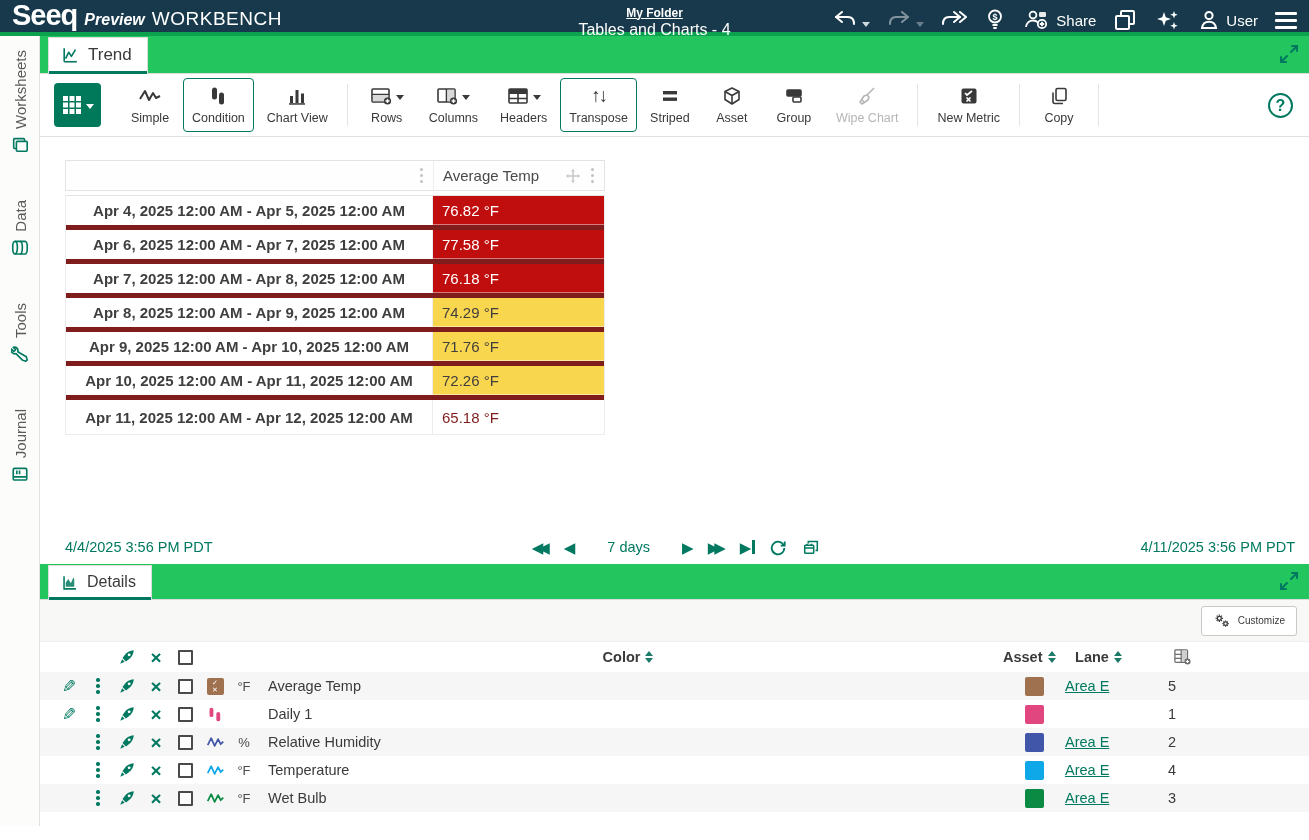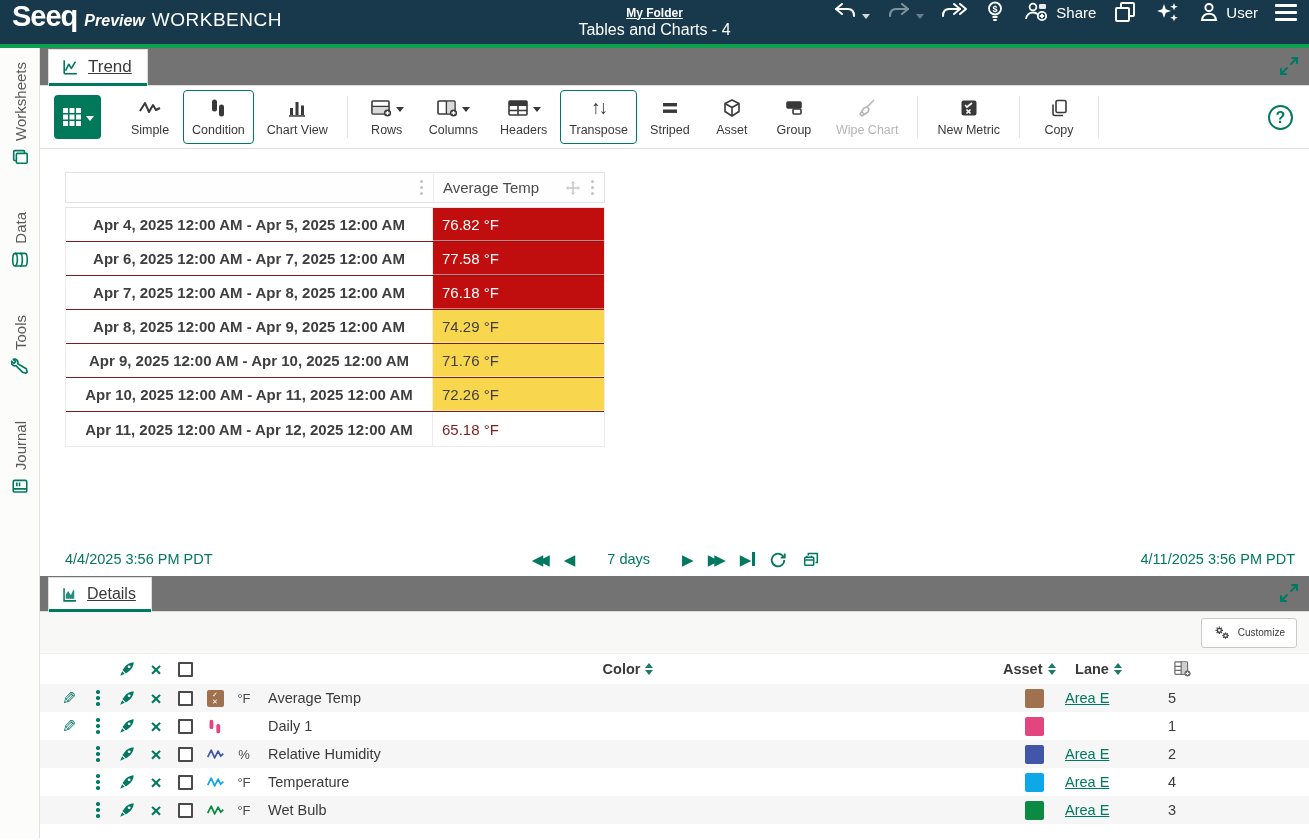--- a/index.html
+++ b/index.html
@@ -1,20 +1,20 @@
 <!DOCTYPE html>
 <html><head>
 <meta charset="utf-8">
 <style>
   * { margin:0; padding:0; box-sizing:border-box; }
   html,body { width:1309px; height:840px; }
   body { font-family:"Liberation Sans","DejaVu Sans",sans-serif; background:#fff; color:#3a3a3a; overflow:hidden; }
 
   
-  .topbar { height:44px; background:#17394b; display:flex; align-items:flex-start; color:#fff; padding:0 12px; }
+  .topbar { height:32px; background:#17394b; display:flex; align-items:flex-end; color:#fff; padding:0 12px; }
   .greenbar { height:4px; background:#0ba14f; }
   .brand { display:flex; align-items:baseline; gap:7px; cursor:pointer; white-space:nowrap; }
   .brand-seeq { font-size:29px; font-weight:800; letter-spacing:-1px; }
   .brand-preview { font-size:16px; font-style:italic; font-weight:600; }
   .brand-product { font-size:19px; font-weight:400; letter-spacing:.5px; }
   .topbar-center { position:absolute; left:0; right:0; top:0; height:44px; display:flex; flex-direction:column; align-items:center; justify-content:center; pointer-events:none; }
   .folder-link { color:#fff; font-size:12px; font-weight:700; text-decoration:underline; pointer-events:auto; cursor:pointer; }
   .ws-title { color:#fff; font-size:16px; margin-top:1px; }
   .topbar-actions { margin-left:auto; display:flex; align-items:center; gap:17px; z-index:2; }
   .tb-act { display:flex; align-items:center; gap:5px; cursor:pointer; }
@@ -26,21 +26,21 @@
   .hamburger i { width:22px; height:3px; background:#fff; border-radius:1px; }
 
   
   .body-row { display:flex; height:790px; }
   .sidebar { width:40px; background:#fcfcfb; border-right:1px solid #e2e2e0; display:flex; flex-direction:column; align-items:center; padding-top:14px; gap:46px; }
   .side-item { writing-mode:vertical-rl; transform:rotate(180deg); display:flex; align-items:center; gap:7px; cursor:pointer; color:#5a5a5a; font-size:15px; }
   .side-item svg { transform:rotate(90deg); display:block; }
   .main { flex:1; display:flex; flex-direction:column; background:#fff; min-width:0; }
 
   
-  .tabstrip { background:#737373; border-bottom:1px solid #dcdcda; display:flex; align-items:flex-end; position:relative;text-decoration:underline; }
+  .tabstrip { background:#22c55e; border-bottom:1px solid #dcdcda; display:flex; align-items:flex-end; position:relative; }
   .tabstrip.trend { height:38px; } .tabstrip.details { height:36px; }
   .tab { background:#fff; display:flex; align-items:center; gap:8px; padding:7px 15px 8px 12px; margin-left:8px; font-size:17px; color:#3a3a3a; position:relative; cursor:pointer; border:1px solid #dcdcda; border-bottom:none; }
   .tab .underline { position:absolute; left:0; right:0; bottom:-1px; height:3px; background:#007960; }
   .expand-btn { position:absolute; right:10px; top:8px; cursor:pointer; }
 
   
   .toolbar { background:#fff; border-bottom:1px solid #e0e0e0; height:63px; display:flex; align-items:center; padding:0 14px; gap:4px; position:relative; }
   .tb-main-btn { width:47px; height:44px; background:#00795b; border-radius:4px; display:flex; align-items:center; justify-content:center; gap:4px; cursor:pointer; margin-right:16px; }
   .tb-main-btn .caret-down { border-top-color:#fff; margin-top:2px; }
   .tbtn { display:flex; flex-direction:column; align-items:center; justify-content:center; gap:4px; min-width:58px; height:54px; padding:4px 8px; border:1px solid transparent; border-radius:4px; cursor:pointer; color:#39393a; }
@@ -53,21 +53,21 @@
   .help-btn { position:absolute; right:16px; top:19px; width:25px; height:25px; border:2px solid #007960; border-radius:50%; color:#007960; font-weight:700; font-size:16px; display:flex; align-items:center; justify-content:center; cursor:pointer; }
 
   
   .trend-content { height:404px; position:relative; background:#fff; }
   .cond-table { margin:23px 0 0 25px; width:540px; }
   .ct-header { display:flex; height:31px; border:1px solid #e3e3e3; background:#fefefe; align-items:center; }
   .ct-h1 { width:368px; height:100%; display:flex; align-items:center; justify-content:flex-end; padding-right:6px; border-right:1px solid #eee; }
   .ct-h2 { flex:1; height:100%; display:flex; align-items:center; padding:0 6px 0 9px; color:#4a4a4a; font-size:15px; gap:6px; }
   .ct-h2 .htitle { flex:1; }
   .ct-body { margin-top:4px; border:1px solid #ececec; border-top:1px solid #e3e3e3; }
-  .ct-row { display:flex; height:34px; border-bottom:1px solid #7f1d1d; }
+  .ct-row { display:flex; height:34px; border-bottom:5px solid #7f1d1d; }
   .ct-row:last-child { border-bottom:none; }
   .ct-date { width:367px; display:flex; align-items:center; justify-content:center; font-weight:700; font-size:15px; color:#403f3f; border-right:1px solid #ececec; }
   .ct-val { flex:1; display:flex; align-items:center; padding-left:9px; font-size:15px; box-shadow:inset 0 -1px 0 rgba(255,255,255,.45); }
   .kebab { display:inline-flex; flex-direction:column; gap:2.5px; padding:2px 4px; cursor:pointer; }
   .kebab i { width:3.5px; height:3.5px; border-radius:50%; background:#c2c2c2; }
   .kebab.teal i { background:#007960; }
 
   
   .timebar { position:absolute; left:0; right:0; bottom:8px; display:flex; align-items:center; padding:0 14px 0 25px; color:#007960; font-size:14.5px; }
   .tb-range { white-space:nowrap; }

